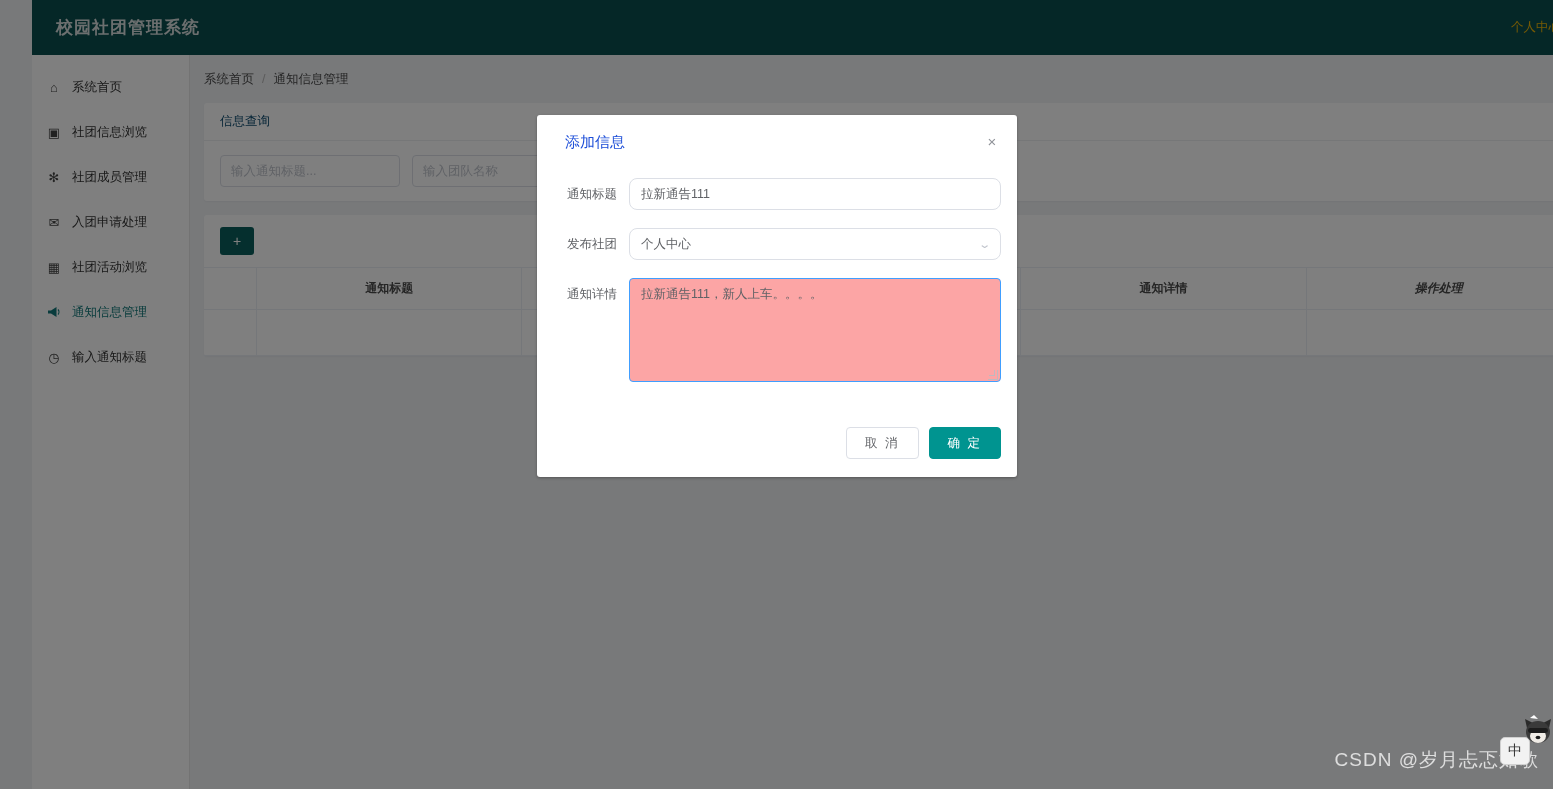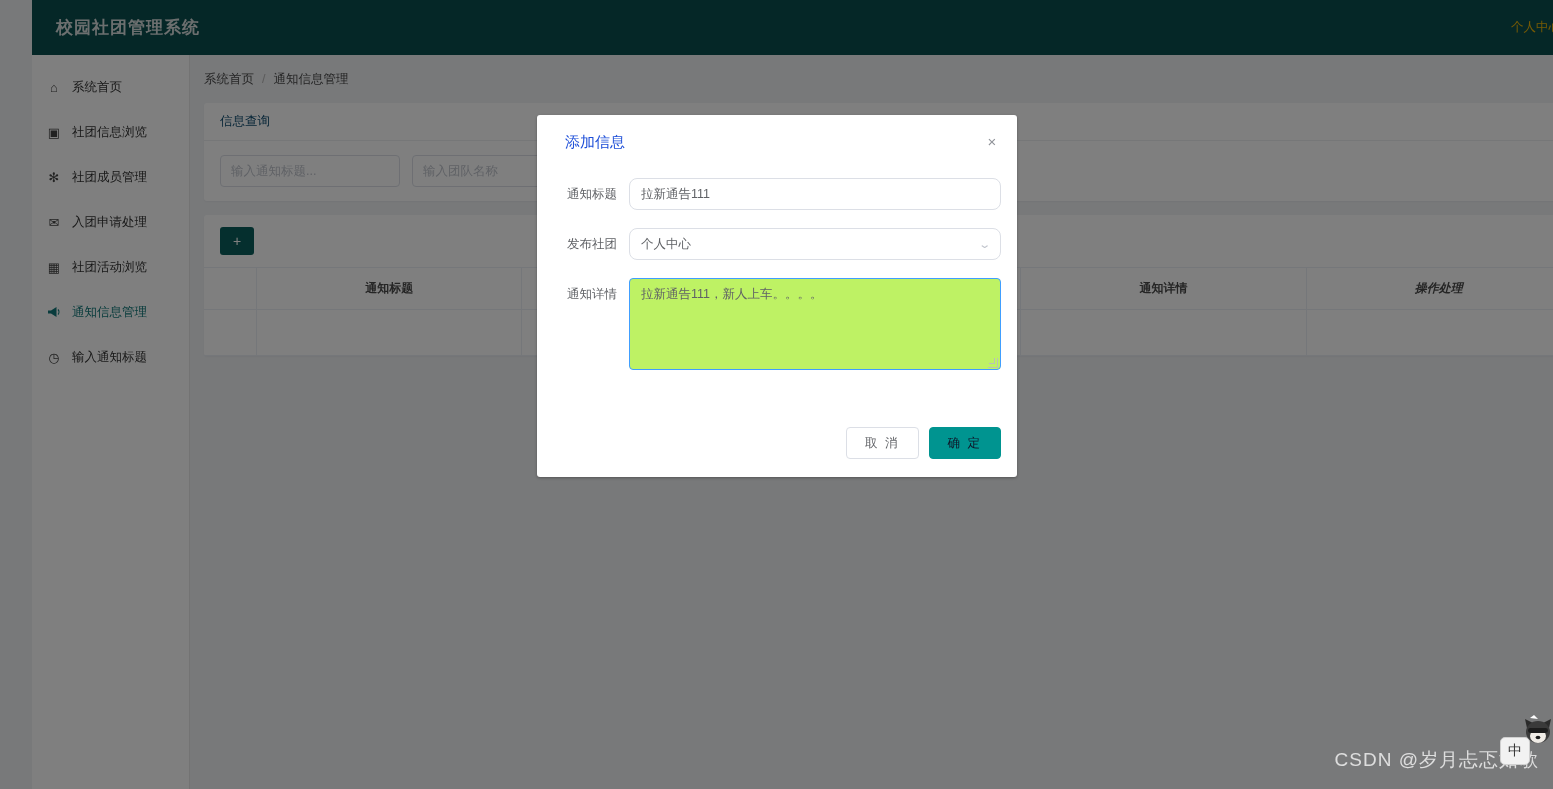--- a/index.html
+++ b/index.html
@@ -90,40 +90,40 @@
     color:#606266; line-height:32px; flex:none;
   }
   .fld { flex:1; }
   .txt, .sel {
     width:100%; height:32px; border:1px solid #dcdfe6; border-radius:8px;
     padding:0 11px; font-size:12.5px; color:#606266; background:#fff;
     display:flex; align-items:center; justify-content:space-between;
   }
   .sel .caret { color:#c0c4cc; font-size:11px; transform:scaleX(1.4); }
   .area {
-    width:100%; height:92px; border:1px solid #409eff; border-radius:4px;
-    padding:6px 11px; font-size:12.5px; color:#606266; background:#bef264;
+    width:100%; height:104px; border:1px solid #409eff; border-radius:4px;
+    padding:6px 11px; font-size:12.5px; color:#606266; background:#fca5a5;
     position:relative; line-height:19px; overflow:hidden;
   }
   .area .handle {
     position:absolute; right:2px; bottom:1px; width:10px; height:10px;
     border-right:1px solid #b9bcc2; border-bottom:1px solid #b9bcc2;
     transform:skew(0deg); opacity:.9;
   }
   .area .handle:after {
     content:""; position:absolute; right:2px; bottom:3px; width:5px; height:5px;
     border-right:1px solid #b9bcc2; border-bottom:1px solid #b9bcc2;
   }
   .dlg-ft { position:absolute; right:16px; bottom:18px; display:flex; gap:10px; }
   .btn {
     height:32px; padding:7px 18px; border-radius:4px; font-size:12.5px;
     cursor:pointer; letter-spacing:2px;
   }
   .btn-cancel { background:#fff; color:#606266; border:1px solid #dcdfe6; }
-  .btn-ok { background:#009490; color:#0f172a; border:1px solid #009490; }
+  .btn-ok { background:#009490; color:#ffffff; border:1px solid #009490; }
 
   
   .watermark {
     position:absolute; right:14px; bottom:16px; font-size:19px;
     color:rgba(255,255,255,.75); letter-spacing:1px; pointer-events:none;
     font-family:"Liberation Sans","DejaVu Sans",sans-serif;
   }
   .ime {
     position:absolute; left:1500px; top:737px; width:30px; height:28px;
     background:#f2f2f2; border:1px solid #d0d0d0; border-radius:5px;

